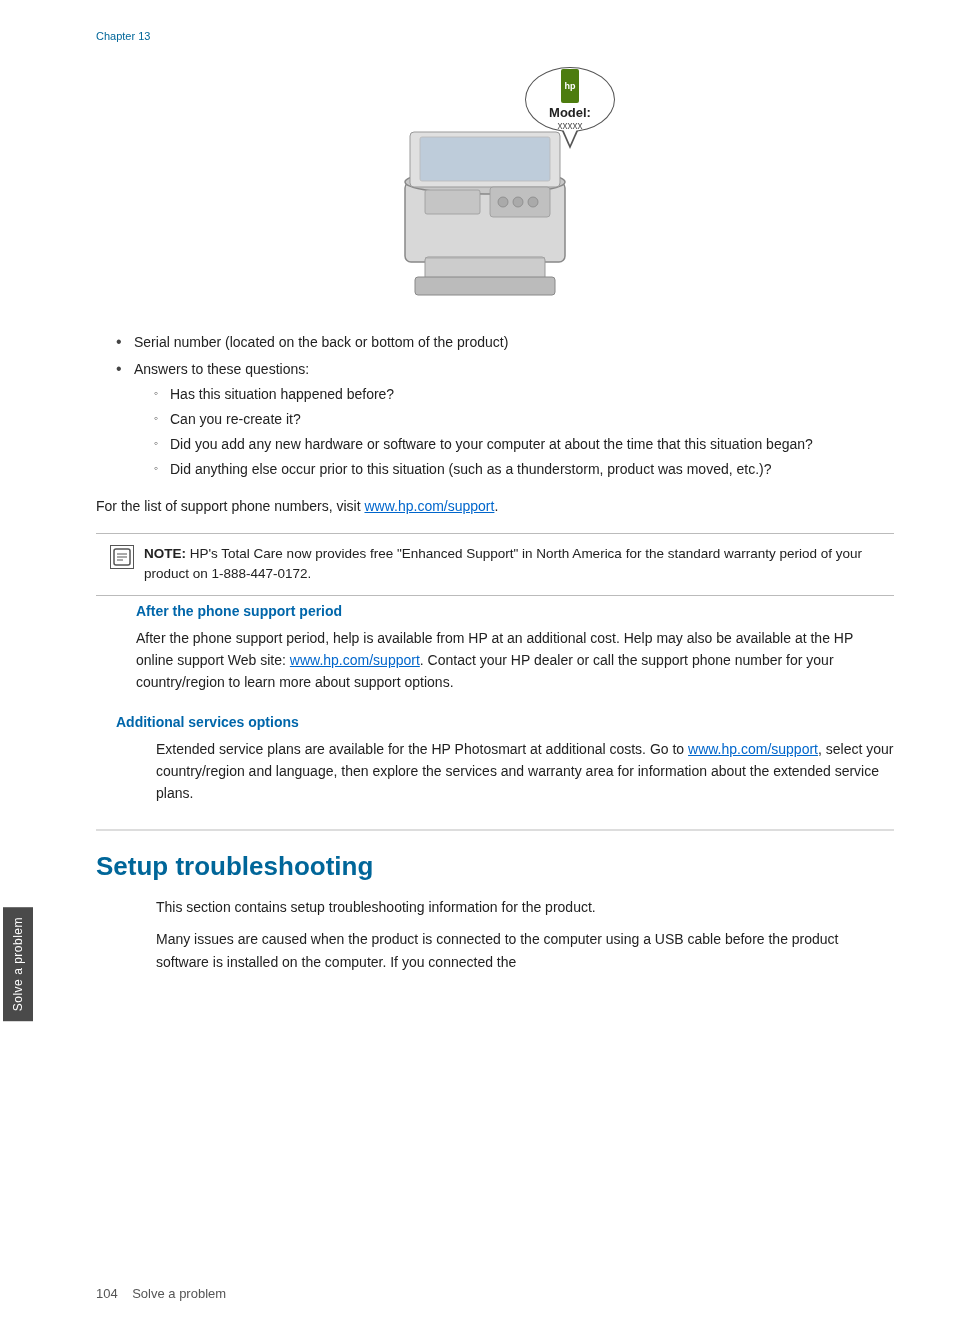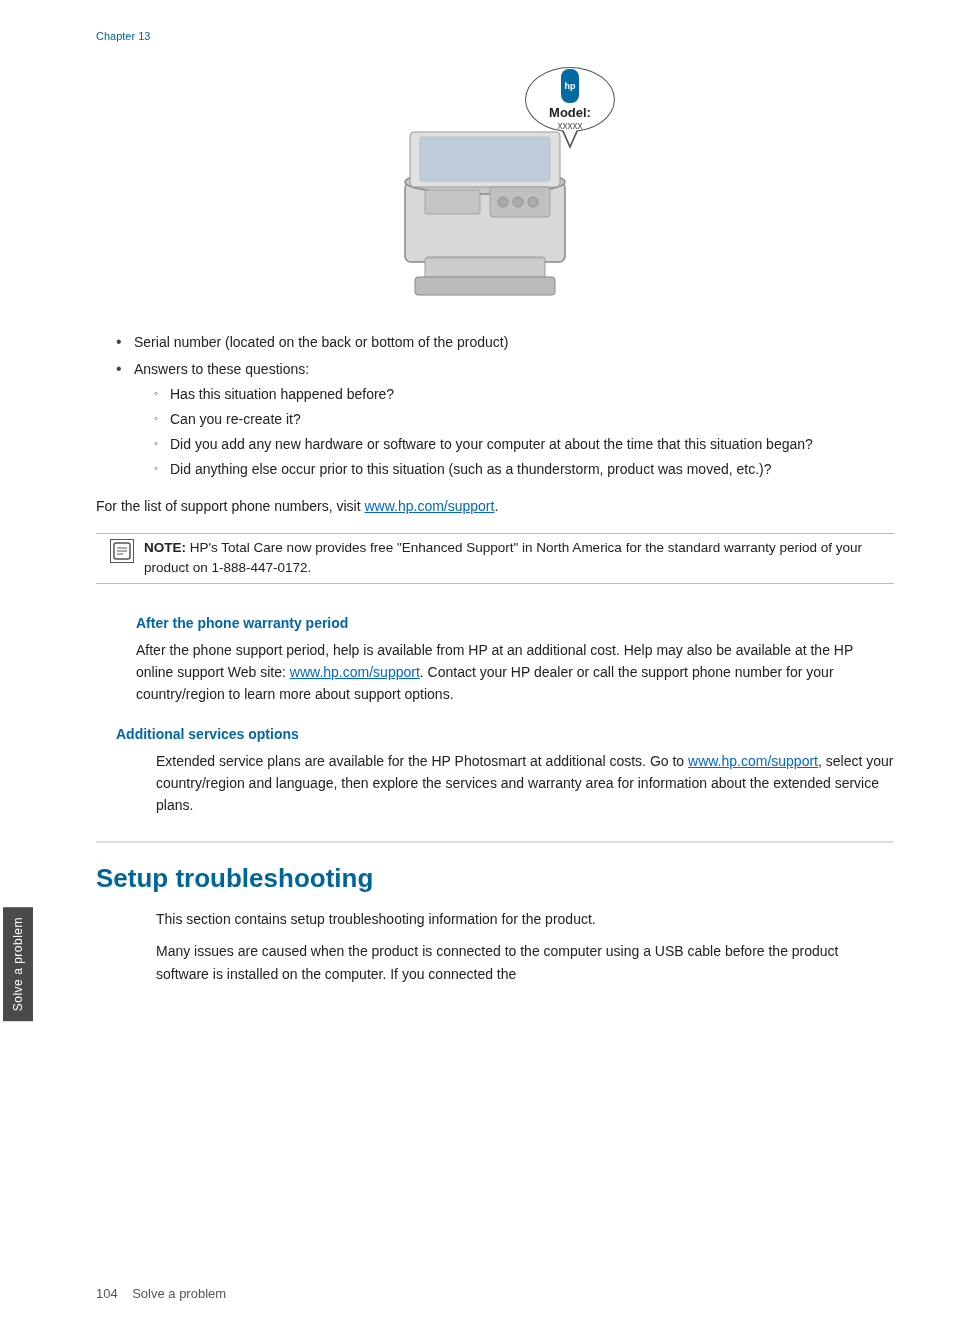--- a/index.html
+++ b/index.html
@@ -120,22 +120,22 @@
       border-top: 16px solid white;
       z-index: 1;
     }
 
     .hp-logo {
       display: inline-flex;
       align-items: center;
       justify-content: center;
       width: 18px;
       height: 34px;
-      background: #0369a1;
-      border-radius: 8px;
+      background: #4d7c0f;
+      border-radius: 2px;
       color: white;
       font-size: 9px;
       font-weight: bold;
       margin-bottom: 2px;
     }
 
     .model-text {
       font-size: 13px;
       font-weight: bold;
     }
@@ -201,22 +201,22 @@
     .link {
       color: #0066cc;
       text-decoration: underline;
       cursor: pointer;
     }
 
     
     .note-box {
       border-top: 1px solid #bbb;
       border-bottom: 1px solid #bbb;
-      padding: 4px 14px;
-      margin-bottom: 31px;
+      padding: 10px 14px;
+      margin-bottom: 7px;
       display: flex;
       align-items: flex-start;
       gap: 10px;
     }
 
     .note-icon {
       flex-shrink: 0;
       width: 24px;
       height: 24px;
       border: 1.5px solid #555;
@@ -385,21 +385,21 @@
           <line x1="5" y1="10" x2="15" y2="10" stroke="#555" stroke-width="1"></line>
           <line x1="5" y1="13" x2="11" y2="13" stroke="#555" stroke-width="1"></line>
         </svg>
       </div>
       <div class="note-text">
         <span class="note-label">NOTE:</span><span> HP's Total Care now provides free "Enhanced Support" in North America for the standard warranty period of your product on 1-888-447-0172.</span>
       </div>
     </div>
 
     <div class="after-phone-section">
-      <div class="subsection-heading">After the phone warranty period</div>
+      <div class="subsection-heading">After the phone support period</div>
       <div class="subsection-body" style="padding-left:0;">
         <span>After the phone support period, help is available from HP at an additional cost. Help may also be available at the HP online support Web site: </span><a class="link">www.hp.com/support</a><span>. Contact your HP dealer or call the support phone number for your country/region to learn more about support options.</span>
       </div>
     </div>
 
     <div style="margin-bottom: 24px;">
       <div class="section-heading">Additional services options</div>
       <div class="section-body">
         <span>Extended service plans are available for the HP Photosmart at additional costs. Go to </span><a class="link">www.hp.com/support</a><span>, select your country/region and language, then explore the services and warranty area for information about the extended service plans.</span>
       </div>

